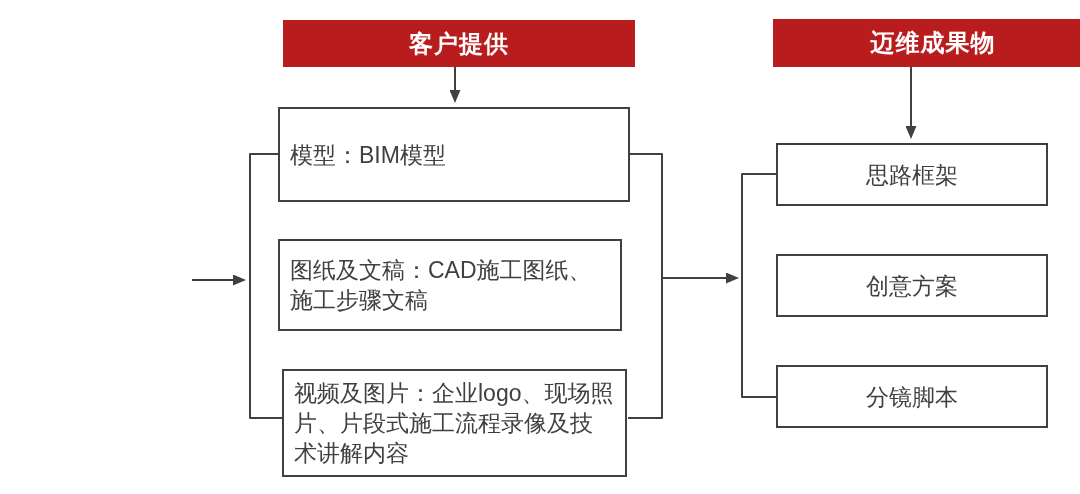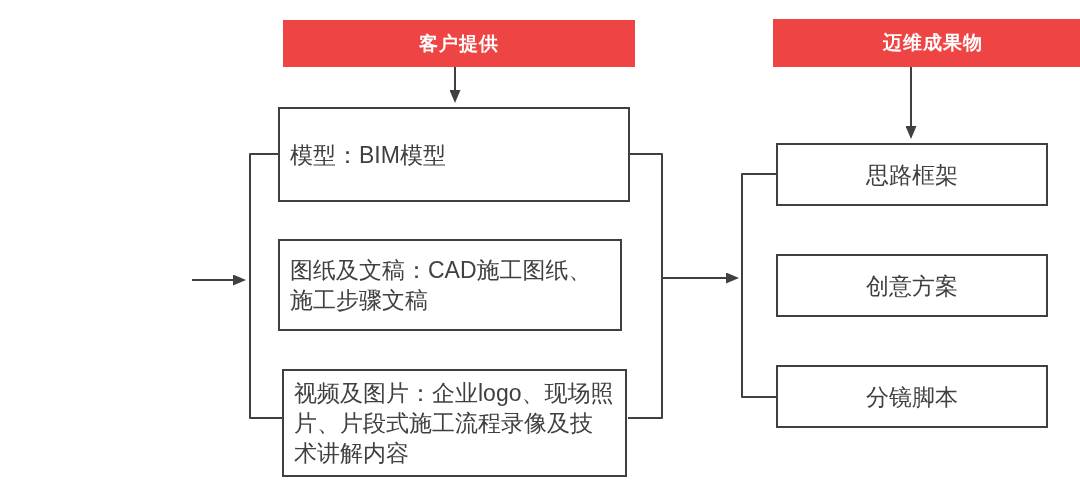--- a/index.html
+++ b/index.html
@@ -16,24 +16,24 @@
     left: 0; top: 0;
     width: 1080px; height: 494px;
   }
   .node {
     position: absolute;
     box-sizing: border-box;
     display: flex;
     align-items: center;
   }
   .blue {
-    background: #ef4444;
+    background: #b91c1c;
     color: #ffffff;
     font-weight: bold;
-    font-size: 19px;
+    font-size: 24px;
     justify-content: center;
     text-align: center;
     letter-spacing: 1px;
   }
   .white {
     background: #ffffff;
     border: 2px solid #404040;
     color: #404040;
     font-size: 23px;
     line-height: 30px;

